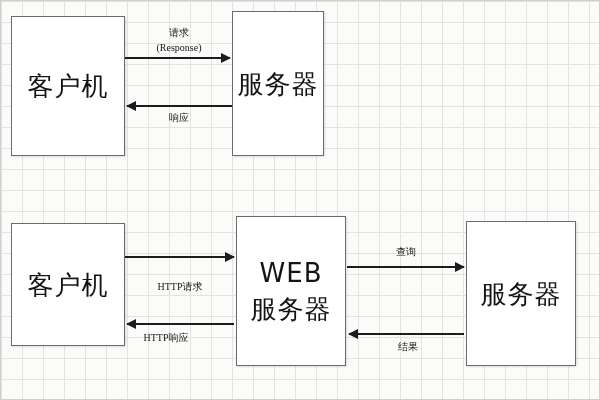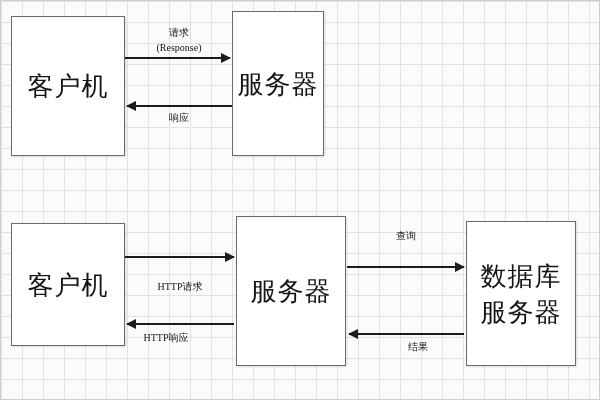--- a/index.html
+++ b/index.html
@@ -87,41 +87,41 @@
   <div class="arrow" style="left:126px;top:104px;width:105px;">
     <span class="head left"></span>
   </div>
   <div class="lbl" style="left:178px;top:109px;text-align:center;">响应</div>
 
   <div class="box" style="left:10px;top:222px;width:114px;height:123px;">
     <div class="line">客户机</div>
   </div>
 
   <div class="box" style="left:235px;top:215px;width:110px;height:150px;">
+    <div class="line">WEB</div>
     <div class="line">服务器</div>
   </div>
 
   <div class="box" style="left:465px;top:220px;width:110px;height:145px;">
-    <div class="line">数据库</div>
     <div class="line">服务器</div>
   </div>
 
   <div class="arrow" style="left:124px;top:255px;width:109px;">
     <span class="head right"></span>
   </div>
   <div class="lbl" style="left:179px;top:235px;margin-top:43px;">HTTP请求</div>
 
   <div class="arrow" style="left:126px;top:322px;width:107px;">
     <span class="head left"></span>
   </div>
   <div class="lbl" style="left:165px;top:329px;">HTTP响应</div>
 
   <div class="arrow" style="left:346px;top:265px;width:117px;">
     <span class="head right"></span>
   </div>
-  <div class="lbl" style="left:405px;top:227px;">查询</div>
+  <div class="lbl" style="left:405px;top:243px;">查询</div>
 
   <div class="arrow" style="left:348px;top:332px;width:115px;">
     <span class="head left"></span>
   </div>
-  <div class="lbl" style="left:417px;top:338px;">结果</div>
+  <div class="lbl" style="left:407px;top:338px;">结果</div>
 
 </div>
 
 </body></html>

